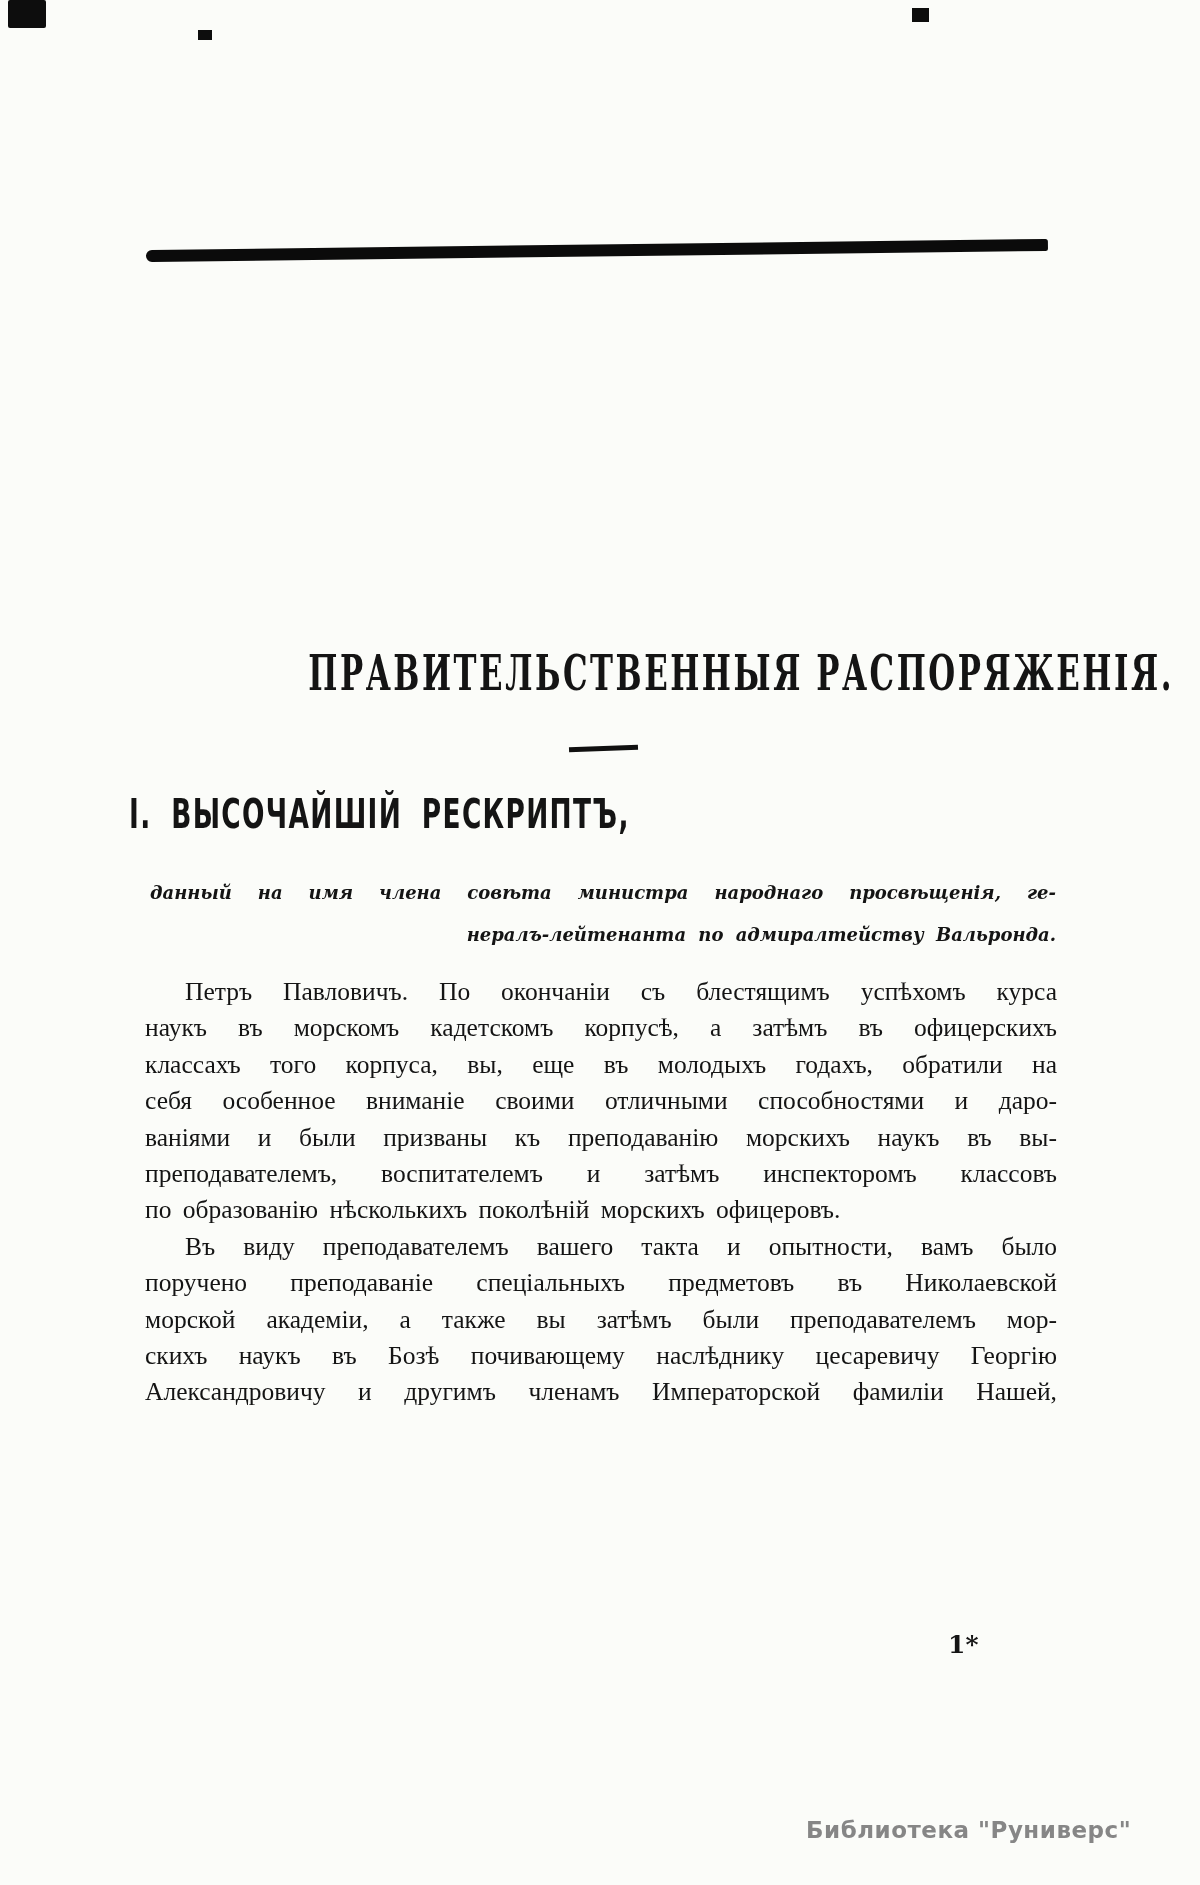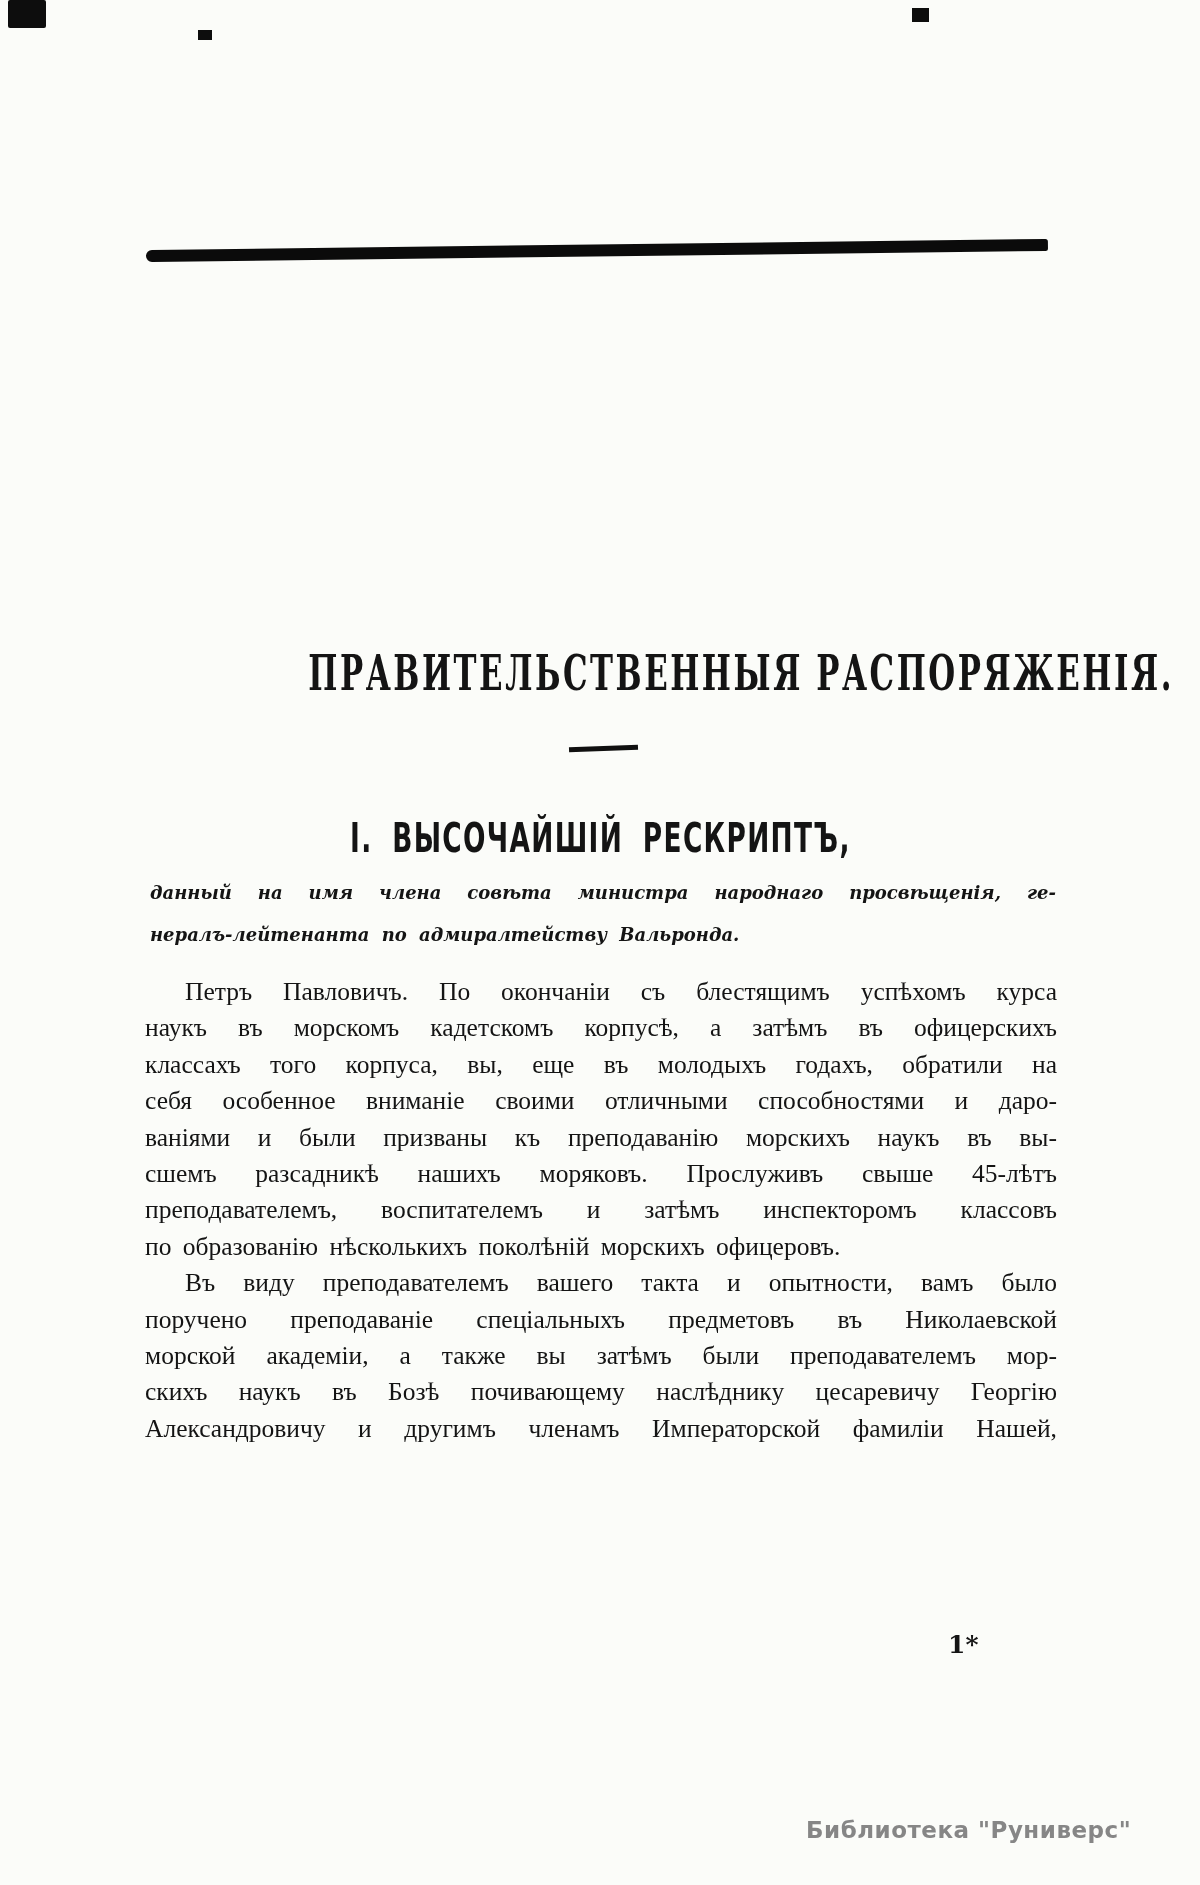--- a/index.html
+++ b/index.html
@@ -50,23 +50,22 @@
   .title-divider {
     position: absolute;
     left: 569px; top: 746px;
     width: 69px; height: 5px;
     background: #101010;
     transform: rotate(-2deg);
   }
 
   .section-heading {
     position: absolute;
-    top: 815px; left: 0;
+    top: 791px; left: 0;
     width: 100%;
-    text-align: center;
     white-space: nowrap;
   }
   .section-heading .inner {
     display: inline-block;
     font-family: "DejaVu Sans", sans-serif;
     font-weight: bold;
     font-size: 40px;
     letter-spacing: 2px;
     word-spacing: 14px;
     transform: scaleX(0.66);
@@ -77,21 +76,21 @@
     position: absolute;
     top: 872px; left: 150px;
     width: 906px;
     font-style: italic;
     font-weight: bold;
     font-size: 18px;
     line-height: 42px;
     word-spacing: 6px;
   }
   .subtitle .line.justified { text-align: justify; text-align-last: justify; }
-  .subtitle .line.centered  { text-align: left; }
+  .subtitle .line.centered  { text-align: right; }
 
   .body-block {
     position: absolute;
     top: 974px; left: 145px;
     width: 912px;
     font-size: 25.5px;
     line-height: 36.4px;
     word-spacing: 5px;
   }
   .body-block .line { text-align: justify; text-align-last: justify; font-family: Liberation Serif, serif; }
@@ -141,21 +140,20 @@
     <div class="line centered">нералъ-лейтенанта по адмиралтейству Вальронда.</div>
   </div>
 
   <div class="body-block">
 
     <div class="line para-first">Петръ Павловичъ. По окончаніи съ блестящимъ успѣхомъ курса</div>
     <div class="line">наукъ въ морскомъ кадетскомъ корпусѣ, а затѣмъ въ офицерскихъ</div>
     <div class="line">классахъ того корпуса, вы, еще въ молодыхъ годахъ, обратили на</div>
     <div class="line">себя особенное вниманіе своими отличными способностями и даро-</div>
     <div class="line">ваніями и были призваны къ преподаванію морскихъ наукъ въ вы-</div>
-    <div class="line">сшемъ разсадникѣ нашихъ моряковъ. Прослуживъ свыше 45-лѣтъ</div>
     <div class="line">преподавателемъ, воспитателемъ и затѣмъ инспекторомъ классовъ</div>
     <div class="line para-last">по образованію нѣсколькихъ поколѣній морскихъ офицеровъ.</div>
 
     <div class="line para-first">Въ виду преподавателемъ вашего такта и опытности, вамъ было</div>
     <div class="line">поручено преподаваніе спеціальныхъ предметовъ въ Николаевской</div>
     <div class="line">морской академіи, а также вы затѣмъ были преподавателемъ мор-</div>
     <div class="line">скихъ наукъ въ Бозѣ почивающему наслѣднику цесаревичу Георгію</div>
     <div class="line">Александровичу и другимъ членамъ Императорской фамиліи Нашей,</div>
 
   </div>

